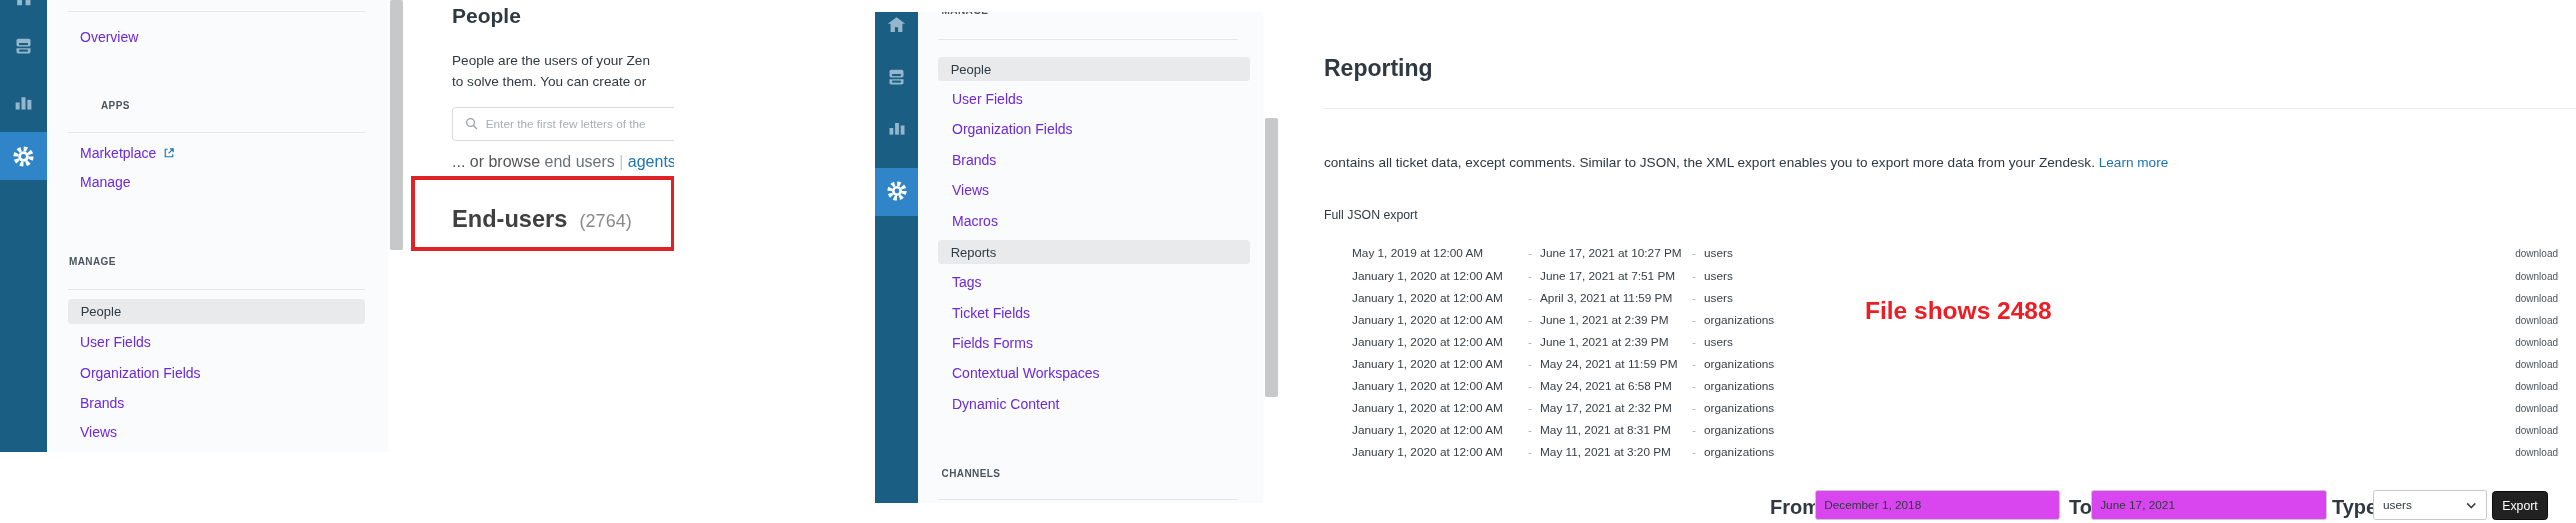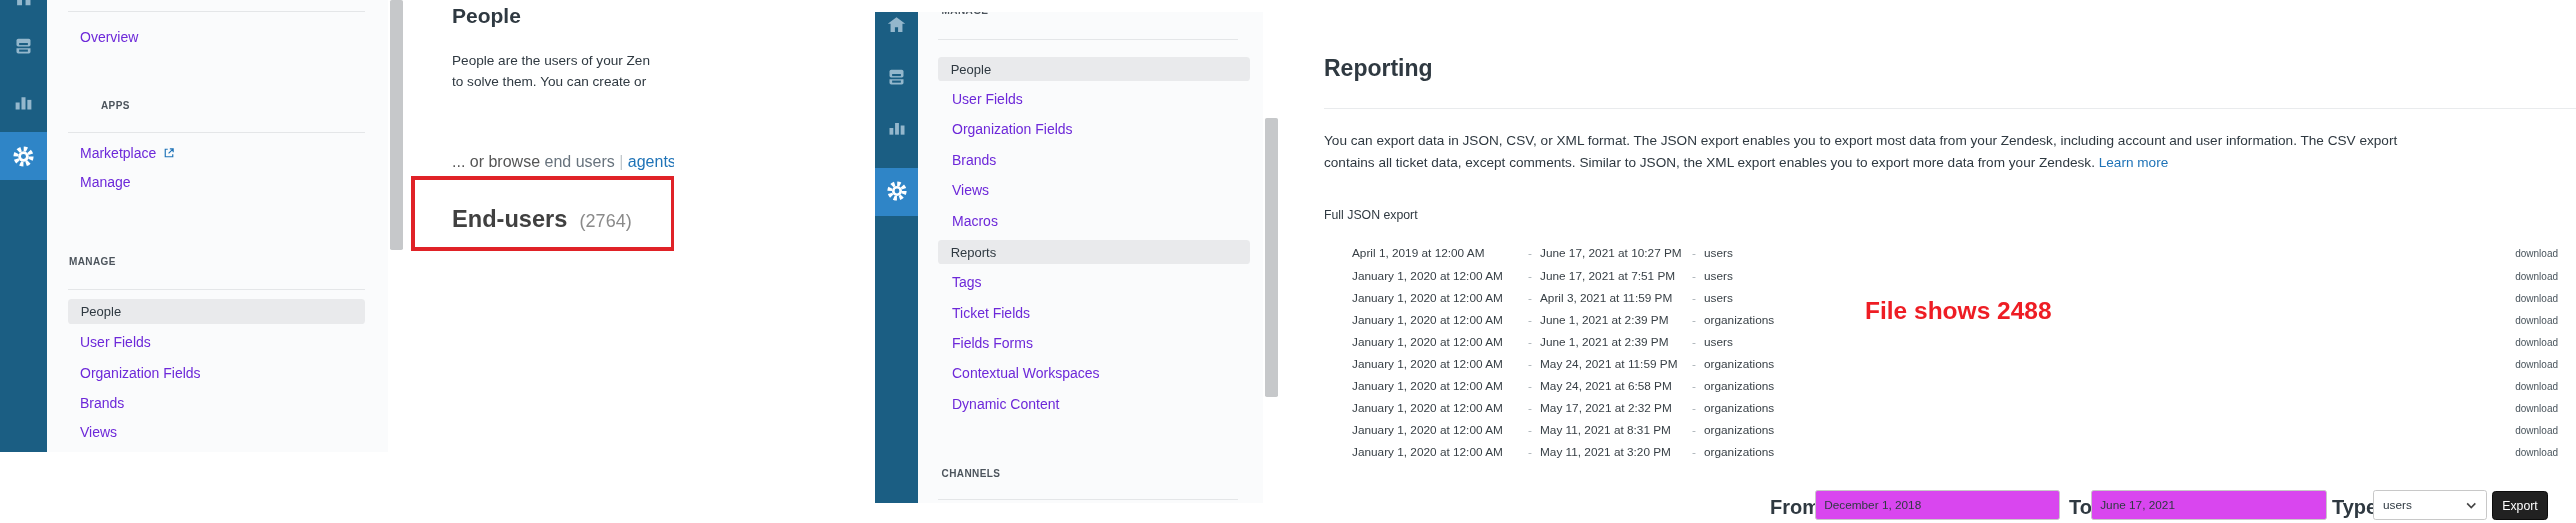--- a/index.html
+++ b/index.html
@@ -109,20 +109,27 @@
     </div>
 
     <div class="sbar" style="left:388px;width:18px;">
       <div class="sthumb" style="left:1.8px;width:13.6px;top:0;height:250px;"></div>
     </div>
 
     <div class="h1" style="left:452px;top:3.6px;font-size:21px;">People</div>
     <div class="para" style="left:452px;top:50px;">People are the users of your Zen</div>
     <div class="para" style="left:452px;top:71px;">to solve them. You can create or</div>
 
+    <div class="searchbox" style="left:452px;top:107px;width:254px;height:34px;">
+      <svg width="13.6" height="13.6" viewBox="0 0 16 16" style="margin-left:11.8px;flex:none;">
+          <circle cx="6.5" cy="6.5" r="4.6" fill="none" stroke="#9aa4ab" stroke-width="1.6"></circle>
+          <path d="M10 10 14 14" stroke="#9aa4ab" stroke-width="1.6"></path>
+        </svg>
+      <span class="ph">Enter the first few letters of the</span>
+    </div>
 
     <div class="para" style="left:452px;top:151px;font-size:16px;color:#555;">
       <span>... or browse</span>
       <span class="graylink">end users</span>
       <span style="color:#c2c8cc;">|</span>
       <span class="inlink">agents</span>
     </div>
 
     <div class="redbox" style="left:411px;top:176px;width:264px;height:75px;"></div>
 
@@ -192,31 +199,30 @@
 
     <div class="sbar" style="left:388px;width:17.3px;">
       <div class="sthumb" style="left:1.8px;width:13.6px;top:106px;height:279px;"></div>
     </div>
   </div>
 
   <div class="shot" style="left:1313px;top:0;width:1263px;height:523px;margin-top:28px;">
     <div class="h1" style="left:11px;top:27px;font-size:23px;">Reporting</div>
     <div class="sdiv" style="left:11px;width:1252px;top:80px;background:#e9ebed;"></div>
 
-    <div class="para" style="left:11px;top:102px;">You can export data in JSON, CSV, or XML format. The JSON export enables you to export most data from your Zendesk, including account and user information. The CSV export</div>
     <div class="para" style="left:11px;top:124px;">
       <span>contains all ticket data, except comments. Similar to JSON, the XML export enables you to export more data from your Zendesk.</span>
       <span class="inlink">Learn more</span>
     </div>
 
     <div class="abs" style="left:11px;top:180px;font-size:12.3px;">Full JSON export</div>
 
     <div id="s3-rows">
         <div class="rowline" style="left: 39px; top: 214px; width: 1206px; height: 22px;">
-          <span class="c1">April 1, 2019 at 12:00 AM</span>
+          <span class="c1">May 1, 2019 at 12:00 AM</span>
           <span class="dash">-</span>
           <span class="c2">June 17, 2021 at 10:27 PM</span>
           <span class="dash">-</span>
           <span class="">users</span>
           <span class="dl">download</span>
         </div>
         <div class="rowline" style="left: 39px; top: 237px; width: 1206px; height: 22px;">
           <span class="c1">January 1, 2020 at 12:00 AM</span>
           <span class="dash">-</span>
           <span class="c2">June 17, 2021 at 7:51 PM</span>

